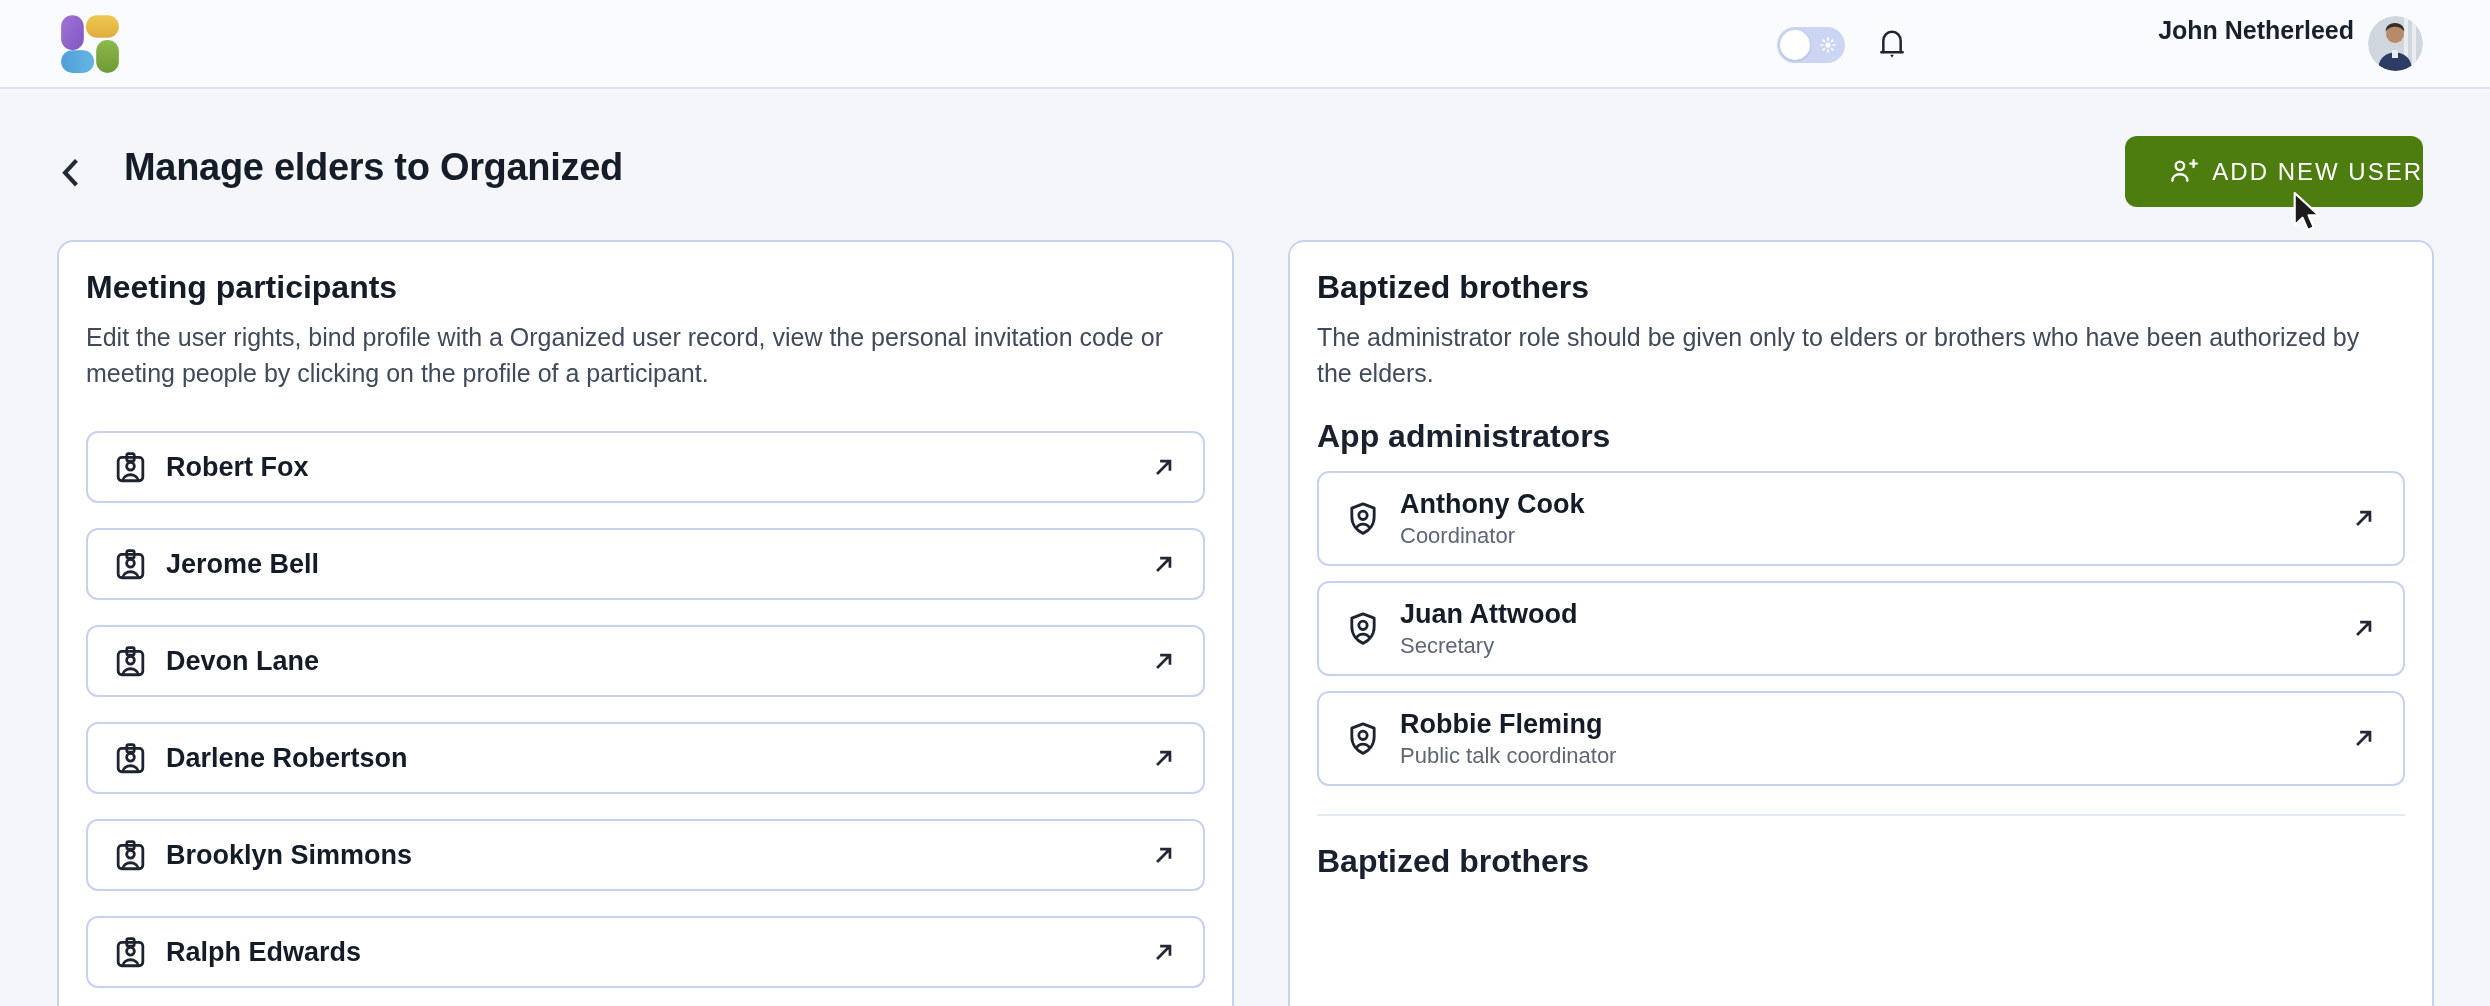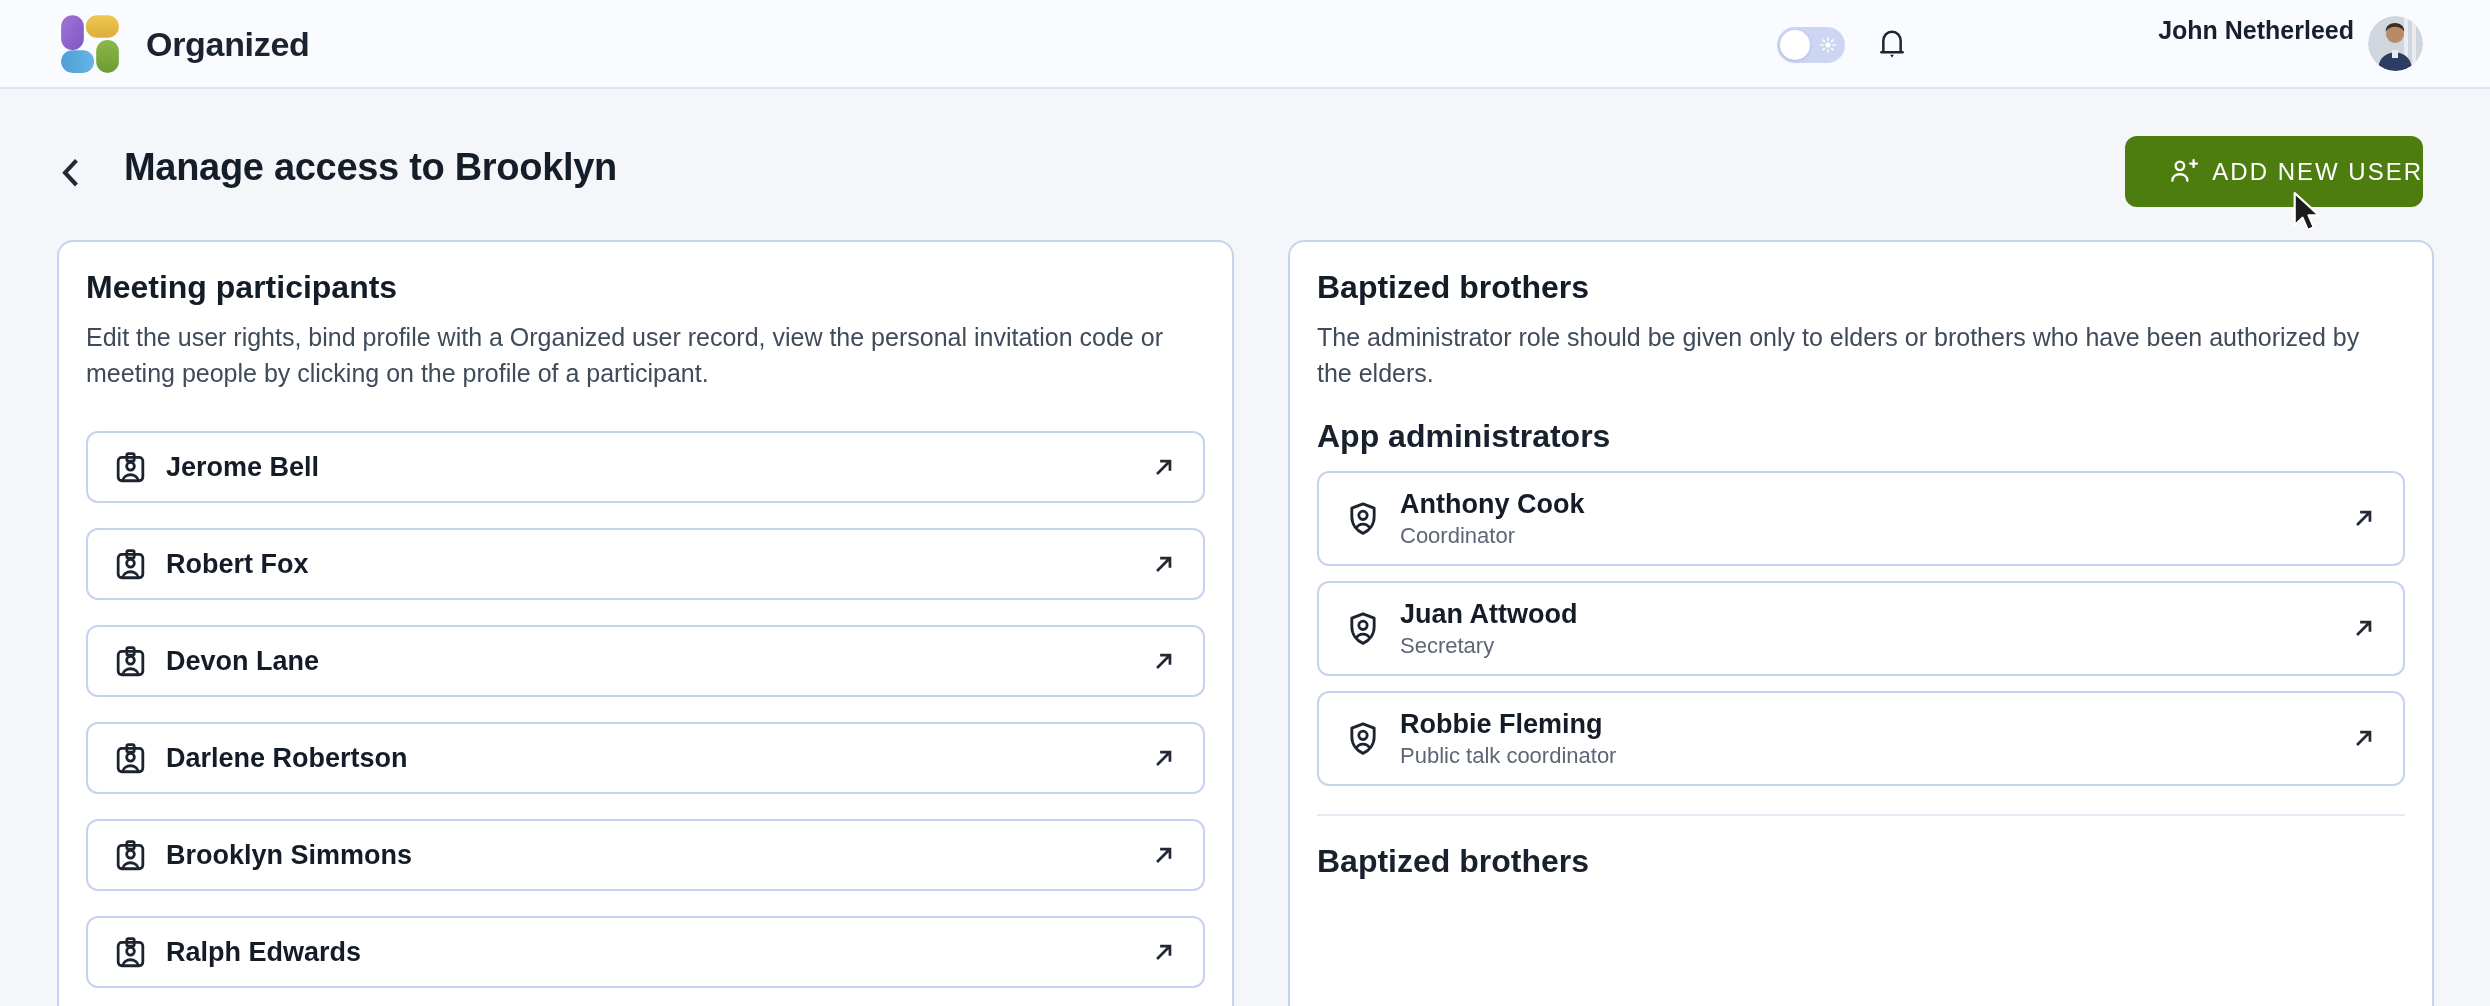--- a/index.html
+++ b/index.html
@@ -77,21 +77,20 @@
               <stop offset="0" stop-color="#4f9fd8"></stop>
               <stop offset="1" stop-color="#66b5e5"></stop>
             </linearGradient>
         </defs>
         <rect x="4" y="4" width="22" height="34" rx="11" fill="url(#gp)"></rect>
         <rect x="28" y="4" width="32" height="22" rx="11" fill="url(#gy)"></rect>
         <rect x="38" y="28" width="22" height="32" rx="11" fill="url(#gg)"></rect>
         <rect x="4" y="38" width="32" height="22" rx="11" fill="url(#gb)"></rect>
       </svg>
     </div>
-    <div class="app-title">Organized</div>
 
     <div class="toggle">
       <div class="knob"></div>
       <svg class="sun" viewBox="0 0 24 24">
         <circle cx="12" cy="12" r="3.1" fill="#ffffff"></circle>
         <g stroke="#ffffff" stroke-width="2" stroke-linecap="round">
           <path d="M12 3.6v2.3M12 18.1v2.3M3.6 12h2.3M18.1 12h2.3M6.1 6.1l1.6 1.6M16.3 16.3l1.6 1.6M17.9 6.1l-1.6 1.6M7.7 16.3l-1.6 1.6"></path>
         </g>
       </svg>
     </div>
@@ -125,21 +124,21 @@
         </g>
       </svg>
     </div>
   </div>
 
   <div class="back-btn">
     <svg viewBox="0 0 24 24" width="38" height="38" fill="none" stroke="#232a34" stroke-width="2.6">
       <path d="M14.8 4.6L7.6 12.4l7.2 7.8"></path>
     </svg>
   </div>
-  <h1 class="page-title">Manage access to Brooklyn</h1>
+  <h1 class="page-title">Manage elders to Organized</h1>
 
   <button class="add-user-btn">
     <svg viewBox="0 0 24 24" width="31" height="31" fill="none" stroke="#ffffff" stroke-width="1.8" stroke-linecap="round">
       <circle cx="9.2" cy="7.6" r="3.3"></circle>
       <path d="M3.4 19.2c0-3.2 2.6-5.1 5.8-5.1s5.8 1.9 5.8 5.1"></path>
       <path d="M17.2 5.9h5.2M19.8 3.3v5.2"></path>
     </svg>
     <span>ADD NEW USER</span>
   </button>
 
@@ -149,34 +148,34 @@
 
     <div id="participants-list">
 
         <div class="row p-row">
           <svg class="p-icon" viewBox="0 0 24 24" fill="none" stroke="#1d242f" stroke-width="1.8">
             <rect x="4" y="5.4" width="16" height="15.2" rx="2.4"></rect>
             <rect x="9.6" y="3" width="4.8" height="4.8" rx="1"></rect>
             <circle cx="12" cy="11.2" r="2.5"></circle>
             <path d="M6.9 20.4a5.2 4.6 0 0 1 10.2 0"></path>
           </svg>
+          <span class="p-name">Robert Fox</span>
+          <svg class="arrow" viewBox="0 0 24 24" fill="none" stroke="#222936" stroke-width="2.1">
+            <path d="M7 17L16.8 7.2M9.4 7h7.6v7.6"></path>
+          </svg>
+        </div>
+
+        <div class="row p-row">
+          <svg class="p-icon" viewBox="0 0 24 24" fill="none" stroke="#1d242f" stroke-width="1.8">
+            <rect x="4" y="5.4" width="16" height="15.2" rx="2.4"></rect>
+            <rect x="9.6" y="3" width="4.8" height="4.8" rx="1"></rect>
+            <circle cx="12" cy="11.2" r="2.5"></circle>
+            <path d="M6.9 20.4a5.2 4.6 0 0 1 10.2 0"></path>
+          </svg>
           <span class="p-name">Jerome Bell</span>
-          <svg class="arrow" viewBox="0 0 24 24" fill="none" stroke="#222936" stroke-width="2.1">
-            <path d="M7 17L16.8 7.2M9.4 7h7.6v7.6"></path>
-          </svg>
-        </div>
-
-        <div class="row p-row">
-          <svg class="p-icon" viewBox="0 0 24 24" fill="none" stroke="#1d242f" stroke-width="1.8">
-            <rect x="4" y="5.4" width="16" height="15.2" rx="2.4"></rect>
-            <rect x="9.6" y="3" width="4.8" height="4.8" rx="1"></rect>
-            <circle cx="12" cy="11.2" r="2.5"></circle>
-            <path d="M6.9 20.4a5.2 4.6 0 0 1 10.2 0"></path>
-          </svg>
-          <span class="p-name">Robert Fox</span>
           <svg class="arrow" viewBox="0 0 24 24" fill="none" stroke="#222936" stroke-width="2.1">
             <path d="M7 17L16.8 7.2M9.4 7h7.6v7.6"></path>
           </svg>
         </div>
 
         <div class="row p-row">
           <svg class="p-icon" viewBox="0 0 24 24" fill="none" stroke="#1d242f" stroke-width="1.8">
             <rect x="4" y="5.4" width="16" height="15.2" rx="2.4"></rect>
             <rect x="9.6" y="3" width="4.8" height="4.8" rx="1"></rect>
             <circle cx="12" cy="11.2" r="2.5"></circle>

